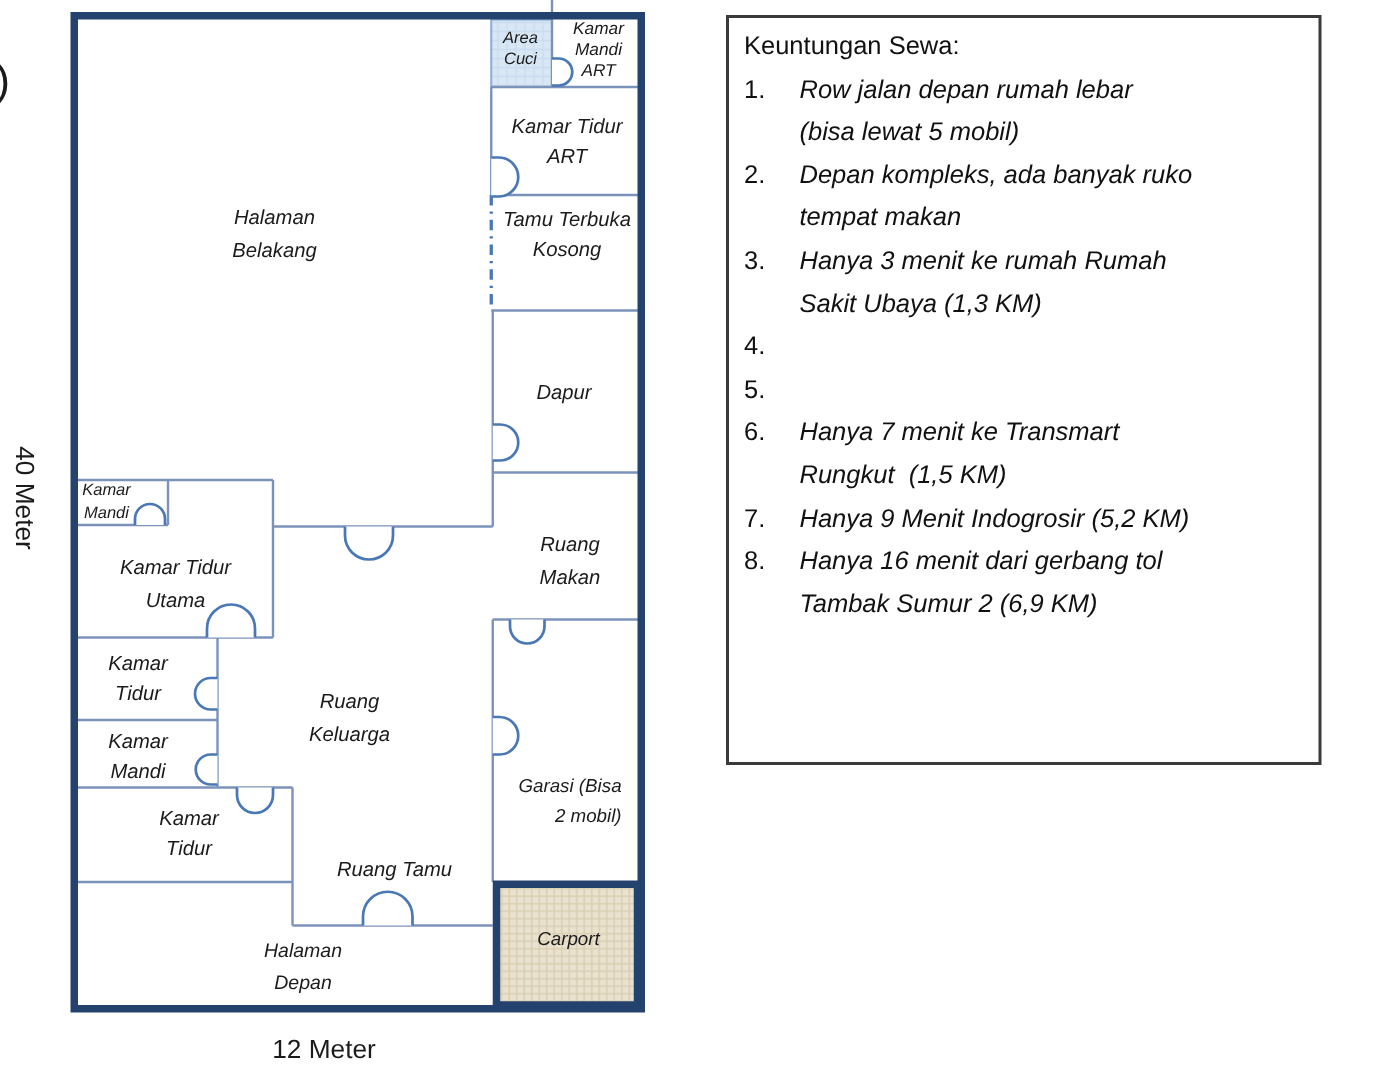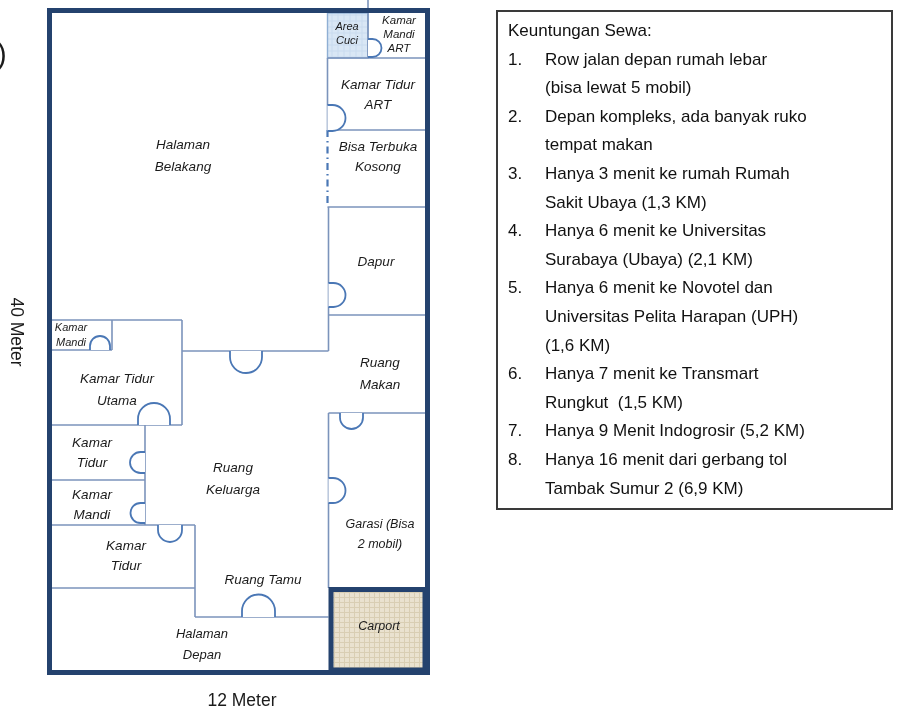--- a/index.html
+++ b/index.html
@@ -11,33 +11,33 @@
   .rlabel{
     position:absolute;transform:translate(-50%,-50%);
     white-space:pre-line;text-align:center;line-height:1.45;color:#1b1b1b;font-style:italic;
   }
   .vdim{
     position:absolute;left:16px;top:332px;
     transform:translate(-50%,-50%) rotate(90deg);
     font-size:17.5px;white-space:nowrap;
   }
   .hdim{
-    position:absolute;left:242px;top:700px;
+    position:absolute;left:216px;top:700px;
     transform:translate(-50%,-50%);font-size:17.5px;white-space:nowrap;
   }
   .stray{position:absolute;left:-3px;top:40px;font-size:29px;line-height:1;}
   .benefits{
     position:absolute;left:484px;top:10px;width:397px;height:500px;
     border:2px solid #3a3a3a;box-sizing:border-box;
-    padding:5px 6px 0 10px;font-size:17px;line-height:28.6px;color:#111111;margin-left:12px;
+    padding:5px 6px 0 10px;font-size:17px;line-height:28.6px;color:#111111;
   }
   .b-title{}
   .b-item{display:flex;}
   .b-num{width:37px;flex:0 0 37px;}
-  .b-txt{white-space:pre-wrap;}
+  .b-txt{white-space:pre-wrap;font-style:italic;}
 </style>
 </head>
 <body>
 
 <div class="stage">
 
   <div class="stray">)</div>
 
   <div class="vdim">40 Meter</div>
 
@@ -102,38 +102,38 @@
     <rect x="2.5" y="10.5" width="378" height="662" fill="none" stroke="#24426e" stroke-width="5"></rect>
   </svg>
 
   <div class="rlabel" style="left:347px;top:33px;font-size:11px;line-height:1.3;">Area
 Cuci</div>
   <div class="rlabel" style="left:399px;top:34px;font-size:11.5px;line-height:1.22;">Kamar
 Mandi
 ART</div>
   <div class="rlabel" style="left:378px;top:95px;font-size:13.5px;line-height:1.5;">Kamar Tidur
 ART</div>
-  <div class="rlabel" style="left:378px;top:157px;font-size:13.5px;line-height:1.5;">Bisa Terbuka
+  <div class="rlabel" style="left:378px;top:157px;font-size:13.5px;line-height:1.5;">Tamu Terbuka
 Kosong</div>
   <div class="rlabel" style="left:183px;top:156px;font-size:13.5px;line-height:1.6;">Halaman
 Belakang</div>
   <div class="rlabel" style="left:376px;top:262px;font-size:13.5px;">Dapur</div>
   <div class="rlabel" style="left:71px;top:335px;font-size:11px;line-height:1.35;">Kamar
 Mandi</div>
   <div class="rlabel" style="left:117px;top:390px;font-size:13.5px;line-height:1.65;">Kamar Tidur
 Utama</div>
   <div class="rlabel" style="left:380px;top:374px;font-size:13.5px;line-height:1.6;">Ruang
 Makan</div>
   <div class="rlabel" style="left:92px;top:453px;font-size:13.5px;line-height:1.5;">Kamar
 Tidur</div>
   <div class="rlabel" style="left:92px;top:505px;font-size:13.5px;line-height:1.5;">Kamar
 Mandi</div>
   <div class="rlabel" style="left:233px;top:479px;font-size:13.5px;line-height:1.65;">Ruang
 Keluarga</div>
-  <div class="rlabel" style="left:380px;top:534px;font-size:12.5px;line-height:1.6;">Garasi (Bisa
+  <div class="rlabel" style="left:380px;top:534px;font-size:12.5px;line-height:1.6;text-align:right;">Garasi (Bisa
 2 mobil)</div>
   <div class="rlabel" style="left:126px;top:556px;font-size:13.5px;line-height:1.5;">Kamar
 Tidur</div>
   <div class="rlabel" style="left:263px;top:580px;font-size:13.5px;">Ruang Tamu</div>
   <div class="rlabel" style="left:202px;top:645px;font-size:13px;line-height:1.6;">Halaman
 Depan</div>
   <div class="rlabel" style="left:379px;top:626px;font-size:12.5px;text-align:right;">Carport</div>
 
   <div class="hdim">12 Meter</div>
 
@@ -149,28 +149,23 @@
       <span class="b-txt">Depan kompleks, ada banyak ruko
 tempat makan</span>
     </div>
     <div class="b-item">
       <span class="b-num">3.</span>
       <span class="b-txt">Hanya 3 menit ke rumah Rumah
 Sakit Ubaya (1,3 KM)</span>
     </div>
     <div class="b-item">
       <span class="b-num">4.</span>
-      <span class="b-txt">Hanya 6 menit ke Universitas
-Surabaya (Ubaya) (2,1 KM)</span>
     </div>
     <div class="b-item">
       <span class="b-num">5.</span>
-      <span class="b-txt">Hanya 6 menit ke Novotel dan
-Universitas Pelita Harapan (UPH)
-(1,6 KM)</span>
     </div>
     <div class="b-item">
       <span class="b-num">6.</span>
       <span class="b-txt">Hanya 7 menit ke Transmart
 Rungkut  (1,5 KM)</span>
     </div>
     <div class="b-item">
       <span class="b-num">7.</span>
       <span class="b-txt">Hanya 9 Menit Indogrosir (5,2 KM)</span>
     </div>

